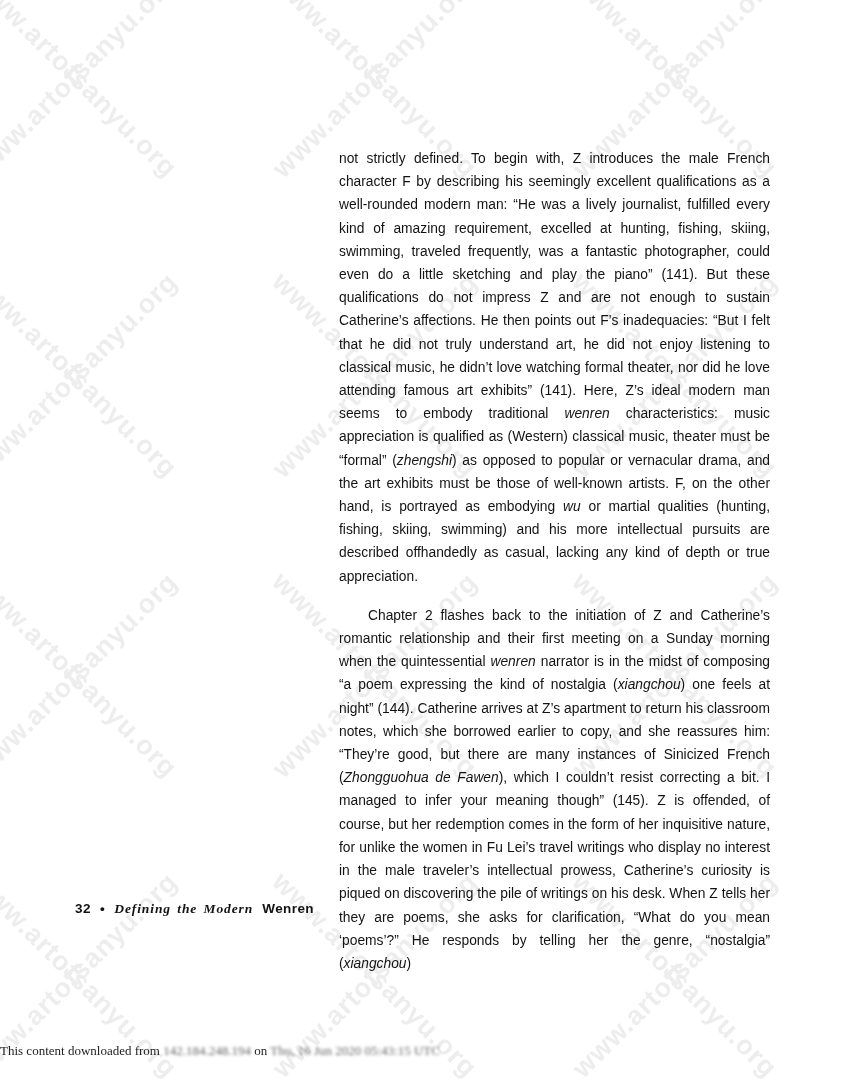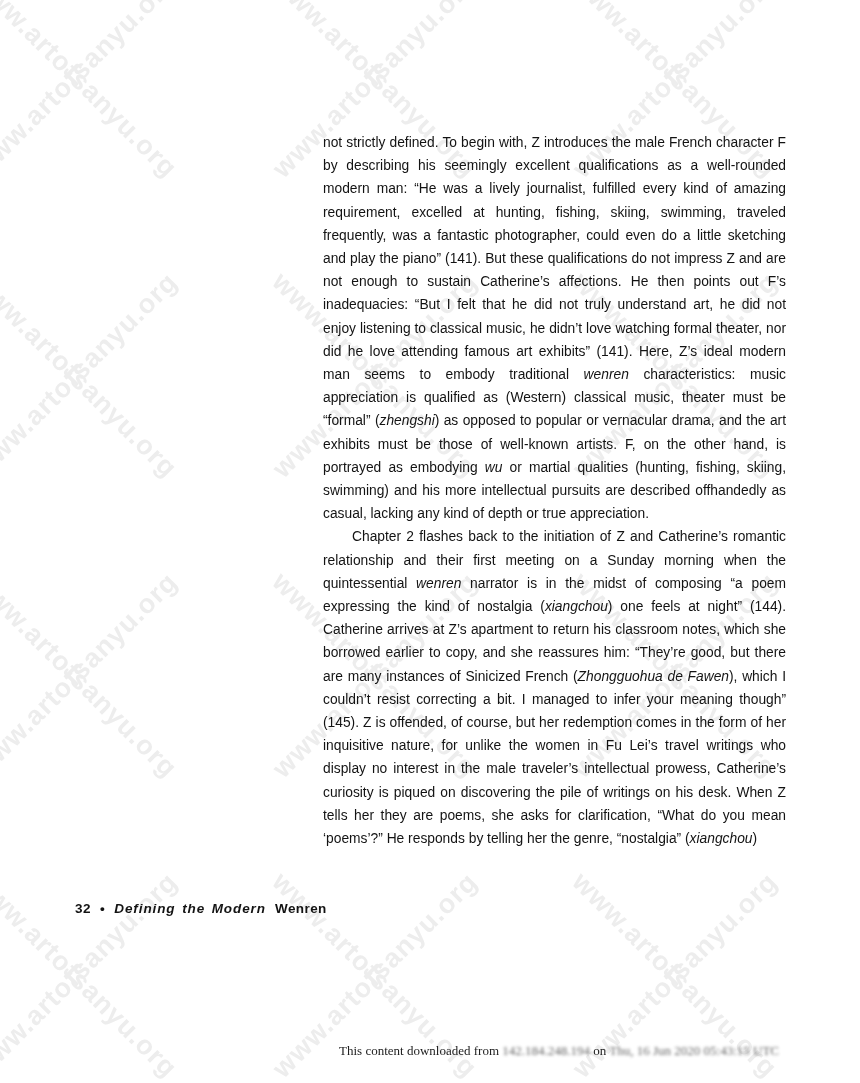--- a/index.html
+++ b/index.html
@@ -22,46 +22,45 @@
   }
   
   .body-text {
     position:absolute;
     left:323px; top:131px; width:463px;
     font-size:13.8px;
     line-height:23.2px;
     text-align:justify;
     color:#131313;
   }
-  .para { margin:0; }
+  .para { margin:16px; }
   .para.indent { text-indent:29px; }
   .it { font-style:italic; }
   
   .running-footer {
     position:absolute;
     left:75px; top:901px;
     font-size:13.5px;
     font-weight:bold;
     letter-spacing:0.4px;
     word-spacing:2px;
     color:#131313;
     white-space:nowrap;
   }
-  .running-footer .it { letter-spacing:0.9px; }
+  .running-footer .it { letter-spacing:0.9px;font-family:Liberation Serif, serif; }
   .running-footer span { margin-right:3px; }
   
   .jstor {
     position:absolute;
     left:0; top:1043px; width:739px;
-    text-align:right;
+    text-align:left;
     font-family:"Liberation Serif", serif;
     font-size:13px;
     line-height:15.5px;
     color:#1d1d1d;
-    padding-left:40px;
   }
   .jstor .blur {
     filter:blur(1.5px);
     color:#4a4a4a;
     opacity:0.85;
   }
 </style>
 </head>
 <body>
 

